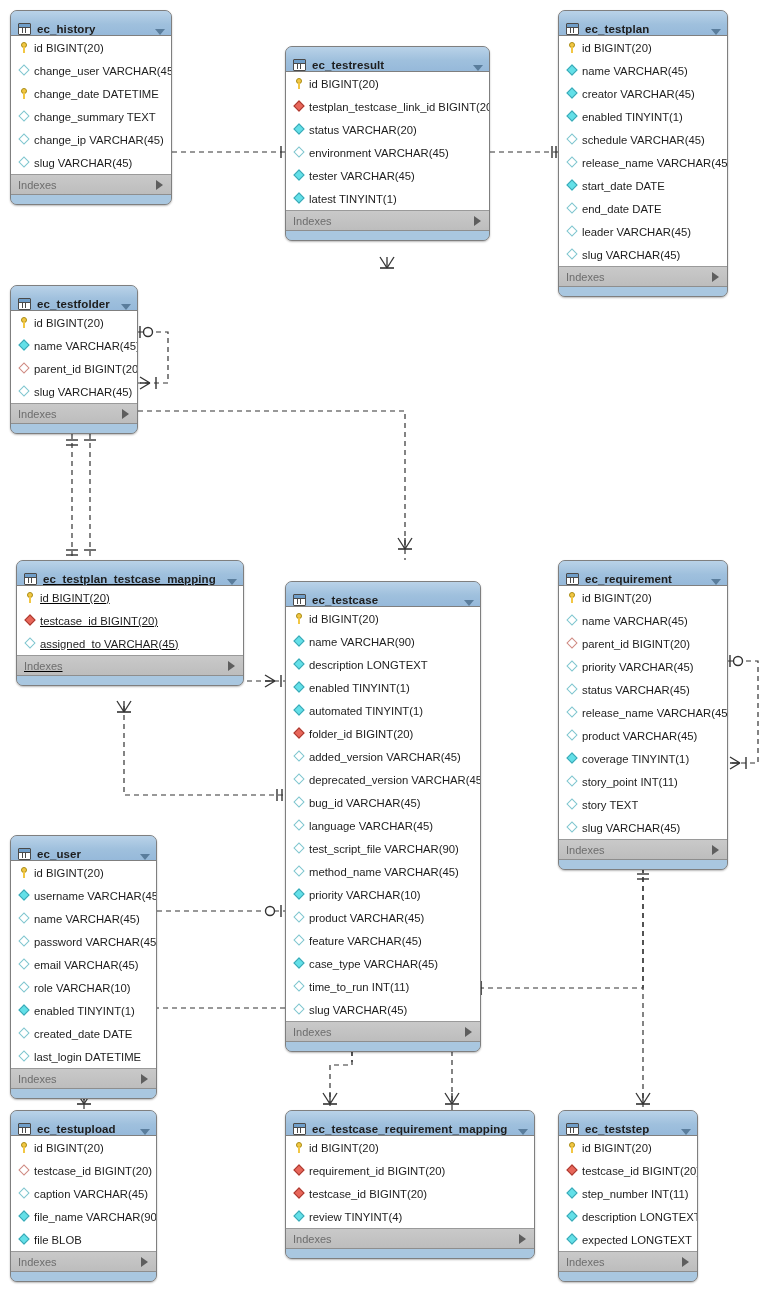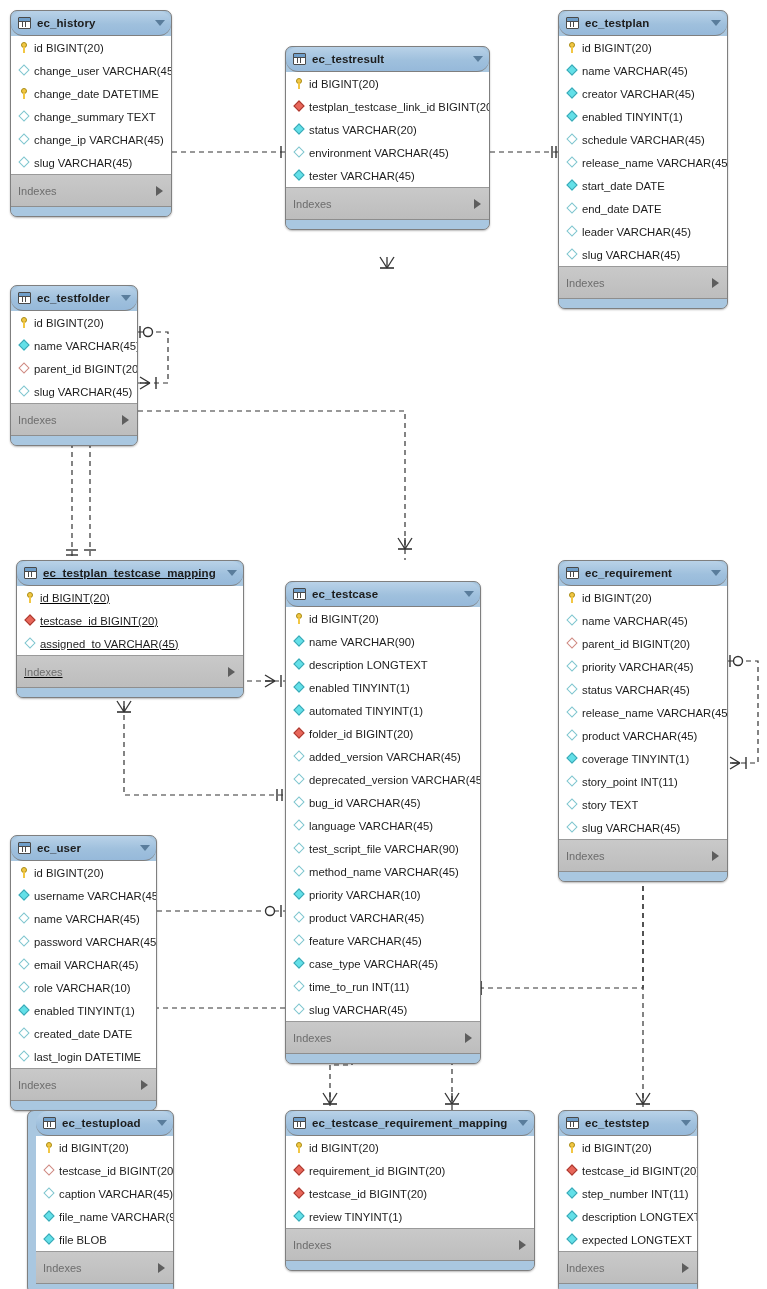--- a/index.html
+++ b/index.html
@@ -19,25 +19,24 @@
     border:1px solid #7f7f7f;
     border-radius:7px;
     background:#a9c7e0;
     box-shadow:0 1px 2px rgba(0,0,0,.28);
     overflow:hidden;
   }
   .tbl-title{
     height:25px;
     background:linear-gradient(to bottom,#b9d2e8 0%,#9fc0dd 55%,#96b9da 100%);
     border-bottom:1px solid #7f7f7f;
-    display:flex;align-items:center;
+    display:flex;align-items:flex-end;
     padding:0 6px 0 7px;
     gap:6px;
     box-sizing:border-box;
-    border-radius:12px;
   }
   .tbl-icon{
     width:13px;height:12px;flex:0 0 auto;
     border:1px solid #4a4a4a;
     background:#ffffff;
     border-radius:1px;
     position:relative;
     box-sizing:border-box;
   }
   .tbl-icon:before{
@@ -86,21 +85,21 @@
     content:"";position:absolute;left:2.5px;top:2.5px;width:8px;height:8px;
     transform:rotate(45deg);box-sizing:border-box;
   }
   .cmark.dia.fill-cyan:before{background:#63e0e8;border:1px solid #3aa6b4;}
   .cmark.dia.open-cyan:before{background:#ffffff;border:1px solid #7fc6cf;}
   .cmark.dia.fill-red:before{background:#e8665a;border:1px solid #a8382e;}
   .cmark.dia.open-red:before{background:#ffffff;border:1px solid #cf8a82;}
   .cname{overflow:hidden;text-overflow:clip;}
 
   .idx{
-    height:32px;
+    height:20px;
     background:linear-gradient(to bottom,#c9c9c9 0%,#bdbdbd 100%);
     border-bottom:1px solid #8e8e8e;
     display:flex;align-items:center;justify-content:space-between;
     padding:0 8px 0 7px;
     font-size:11px;color:#6d6d6d;
     box-sizing:border-box;
   }
   .idx-arrow{width:0;height:0;border-top:5px solid transparent;border-bottom:5px solid transparent;border-left:7px solid #5e5e5e;}
   .foot{height:9px;background:#a9c7e0;}
 </style>
@@ -302,20 +301,24 @@
             <span class="cname">status VARCHAR(20)</span>
           </div>
           <div class="col">
             <span class="cmark dia open-cyan"></span>
             <span class="cname">environment VARCHAR(45)</span>
           </div>
           <div class="col">
             <span class="cmark dia fill-cyan"></span>
             <span class="cname">tester VARCHAR(45)</span>
           </div>
+          <div class="col">
+            <span class="cmark dia fill-cyan"></span>
+            <span class="cname">latest TINYINT(1)</span>
+          </div>
         </div>
         <div class="idx">
           <span>Indexes</span>
           <span class="idx-arrow"></span>
         </div>
         <div class="foot"></div>
       </div>
       <div class="tbl" style="left: 558px; top: 10px; width: 170px;">
         <div class="tbl-title">
           <span class="tbl-icon"></span>
@@ -613,21 +616,21 @@
             <span class="cmark dia open-cyan"></span>
             <span class="cname">last_login DATETIME</span>
           </div>
         </div>
         <div class="idx">
           <span>Indexes</span>
           <span class="idx-arrow"></span>
         </div>
         <div class="foot"></div>
       </div>
-      <div class="tbl" style="left: 27px; top: 1110px; width: 147px; padding-left: 8px;">
+      <div class="tbl" style="left: 10px; top: 1110px; width: 147px;">
         <div class="tbl-title">
           <span class="tbl-icon"></span>
           <span class="tbl-name">ec_testupload</span>
           <span class="caret"></span>
         </div>
         <div class="cols">
           <div class="col">
             <span class="cmark key"></span>
             <span class="cname">id BIGINT(20)</span>
           </div>
@@ -668,21 +671,21 @@
           <div class="col">
             <span class="cmark dia fill-red"></span>
             <span class="cname">requirement_id BIGINT(20)</span>
           </div>
           <div class="col">
             <span class="cmark dia fill-red"></span>
             <span class="cname">testcase_id BIGINT(20)</span>
           </div>
           <div class="col">
             <span class="cmark dia fill-cyan"></span>
-            <span class="cname">review TINYINT(1)</span>
+            <span class="cname">review TINYINT(4)</span>
           </div>
         </div>
         <div class="idx">
           <span>Indexes</span>
           <span class="idx-arrow"></span>
         </div>
         <div class="foot"></div>
       </div>
       <div class="tbl" style="left: 558px; top: 1110px; width: 140px;">
         <div class="tbl-title">

